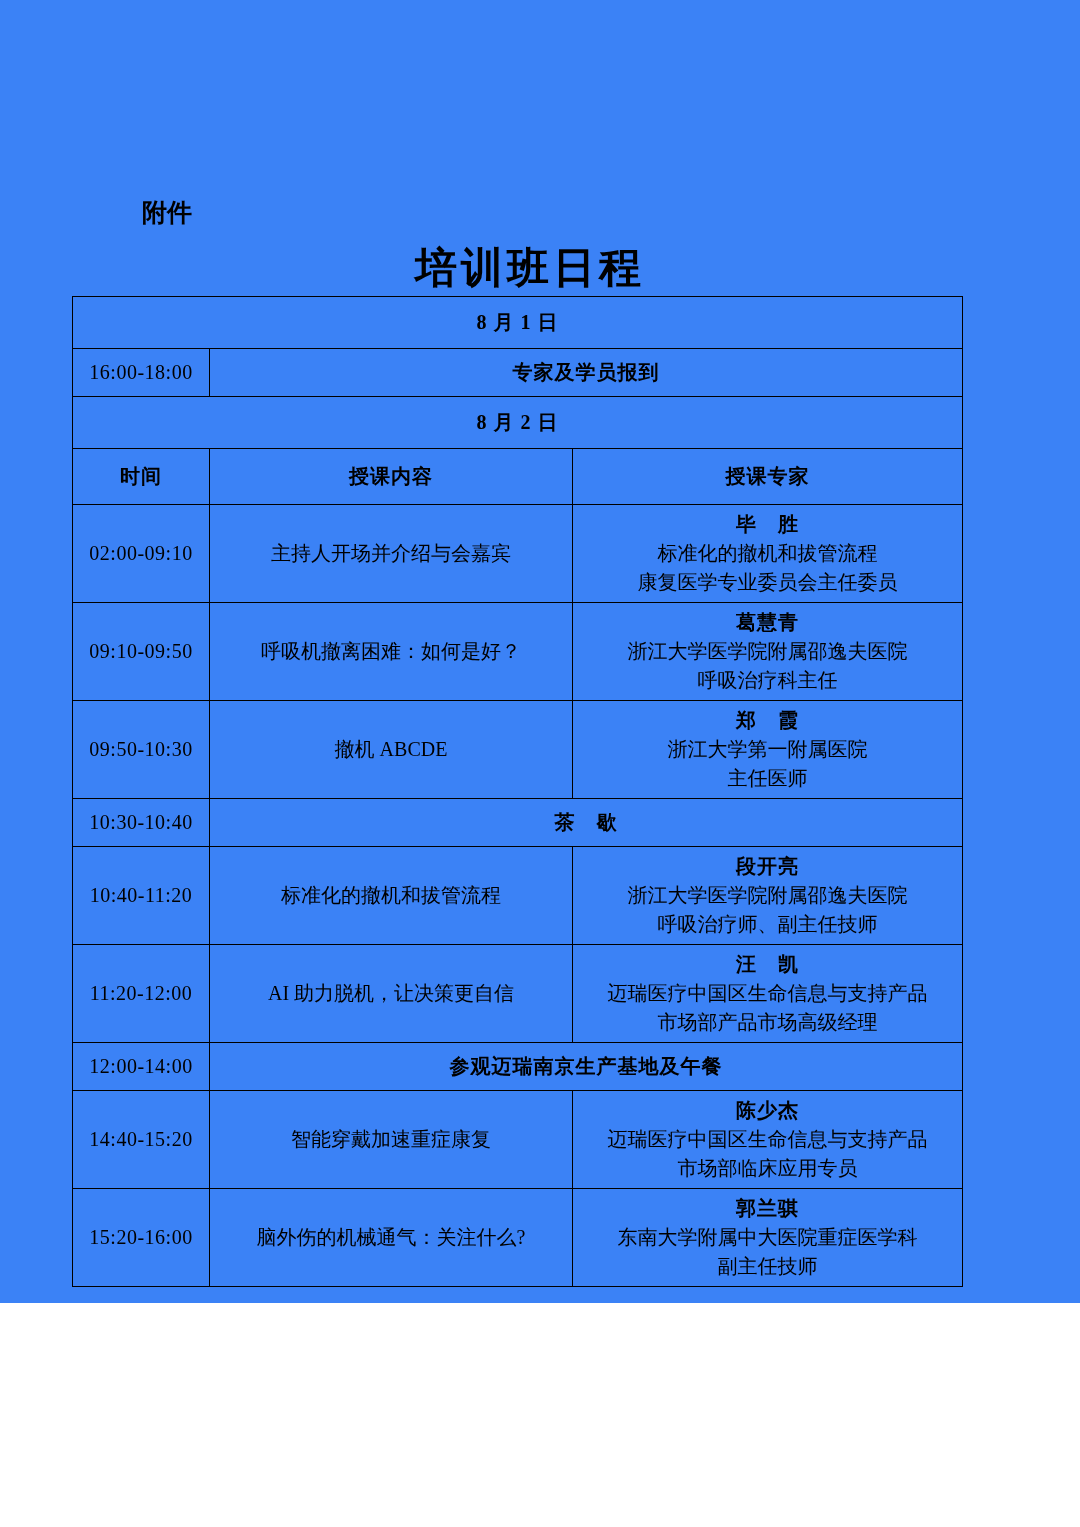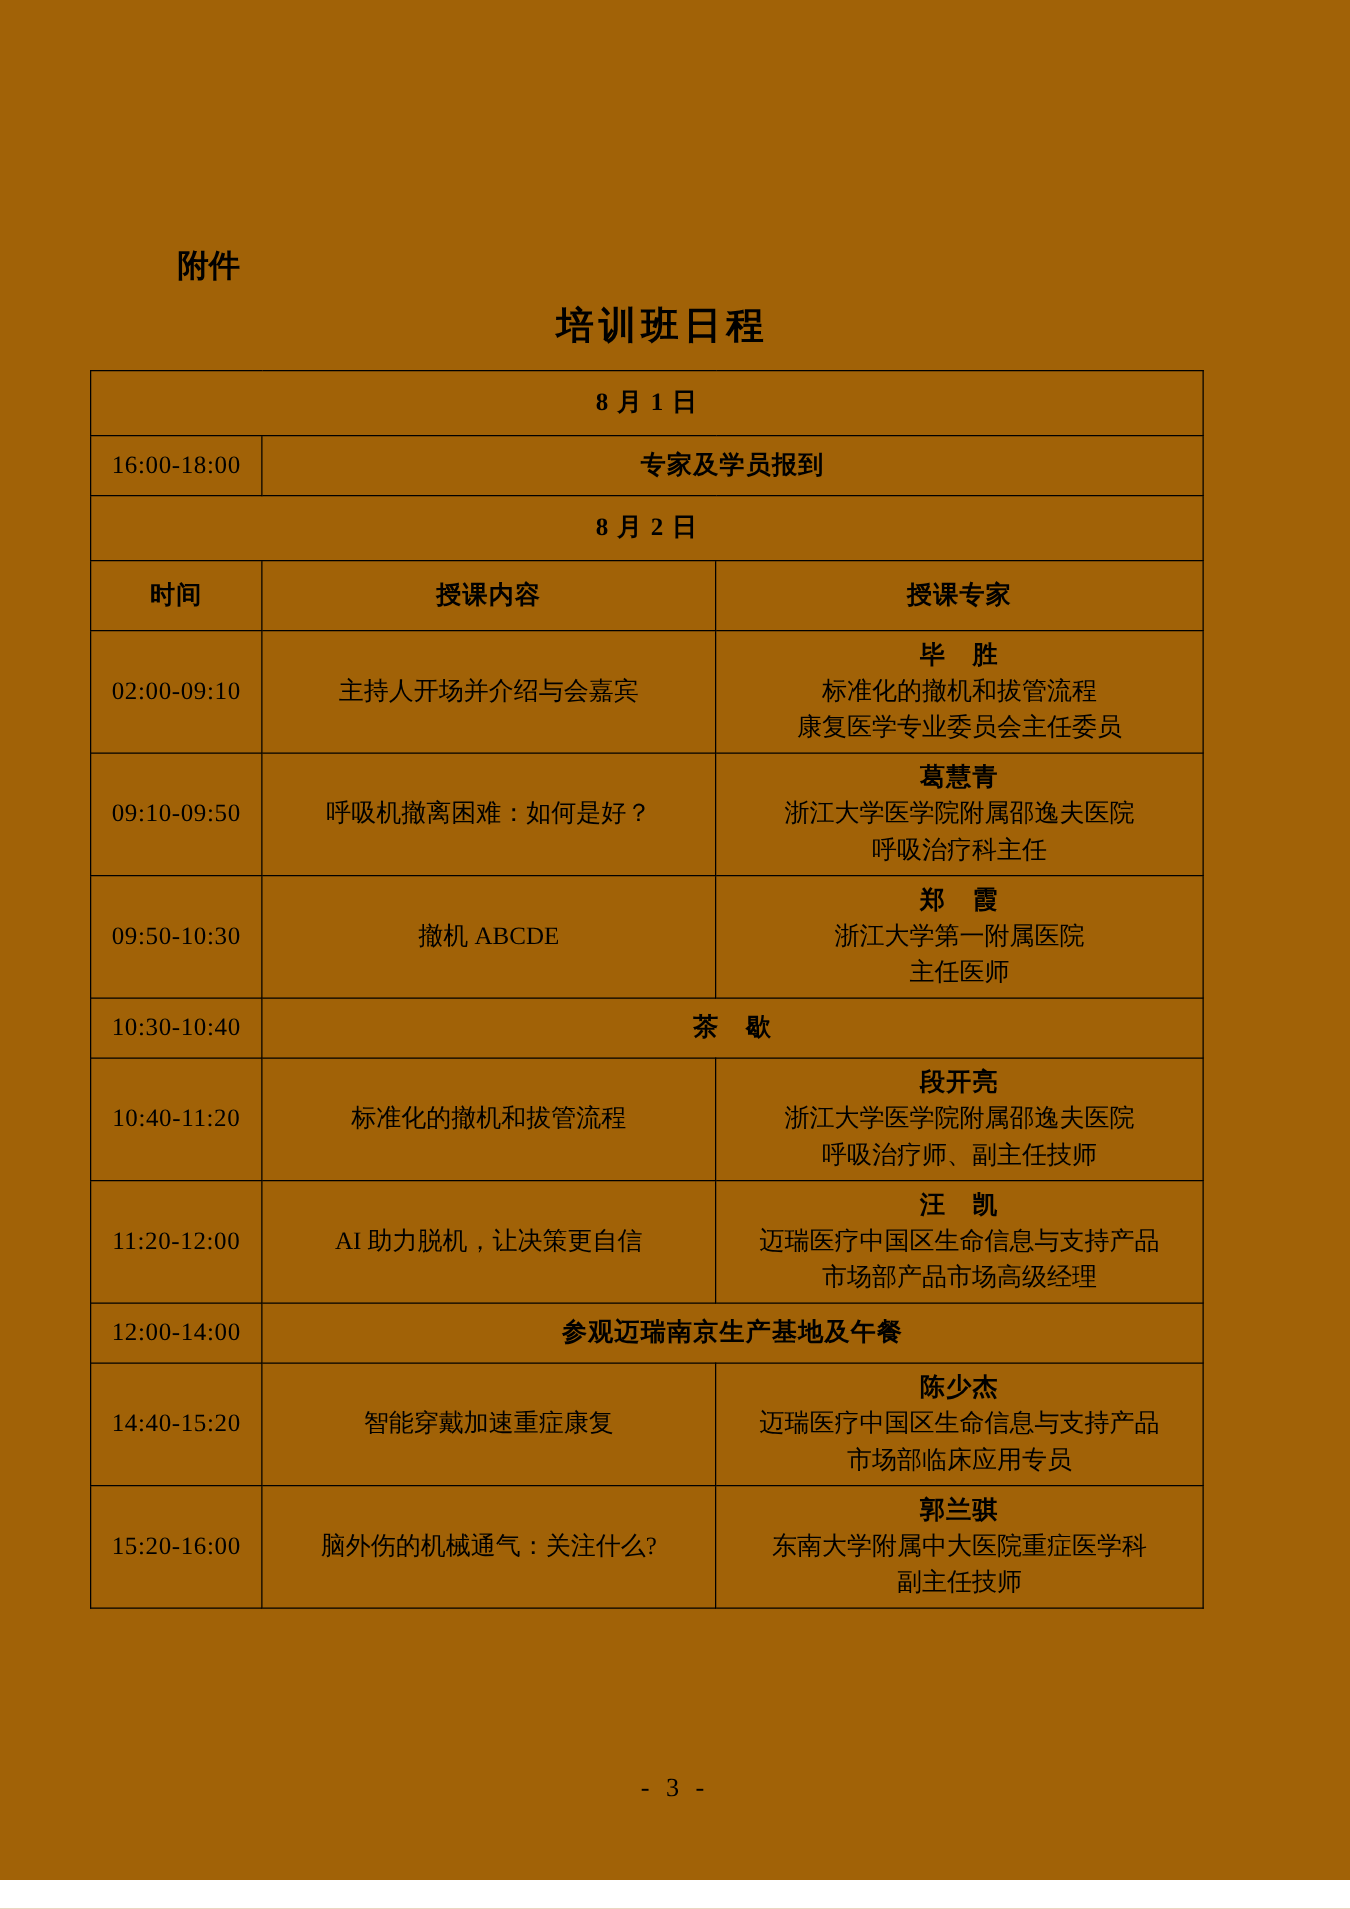--- a/index.html
+++ b/index.html
@@ -4,42 +4,42 @@
 <style>
   * { box-sizing: border-box; }
   html, body {
     margin: 0;
     padding: 0;
     background: #ffffff;
   }
   .page {
     position: relative;
     width: 1080px;
-    height: 1504px;
+    height: 1303px;
     margin: 0 auto;
-    background: #a16207;
+    background: #3b82f6;
     color: #000000;
     font-family: "Liberation Serif", "DejaVu Serif", serif;
     overflow: hidden;
   }
   .attachment {
     position: absolute;
     left: 142px;
     top: 196px;
     font-size: 25px;
     font-weight: 700;
   }
   .title {
     position: absolute;
     top: 240px;
     left: 0;
     width: 1060px;
     margin: 0;
     text-align: center;
-    font-size: 30px;
+    font-size: 42px;
     font-weight: 700;
     letter-spacing: 4px;
   }
   .schedule-table {
     position: absolute;
     left: 72px;
     top: 296px;
     width: 890px;
     border-collapse: collapse;
     table-layout: fixed;

